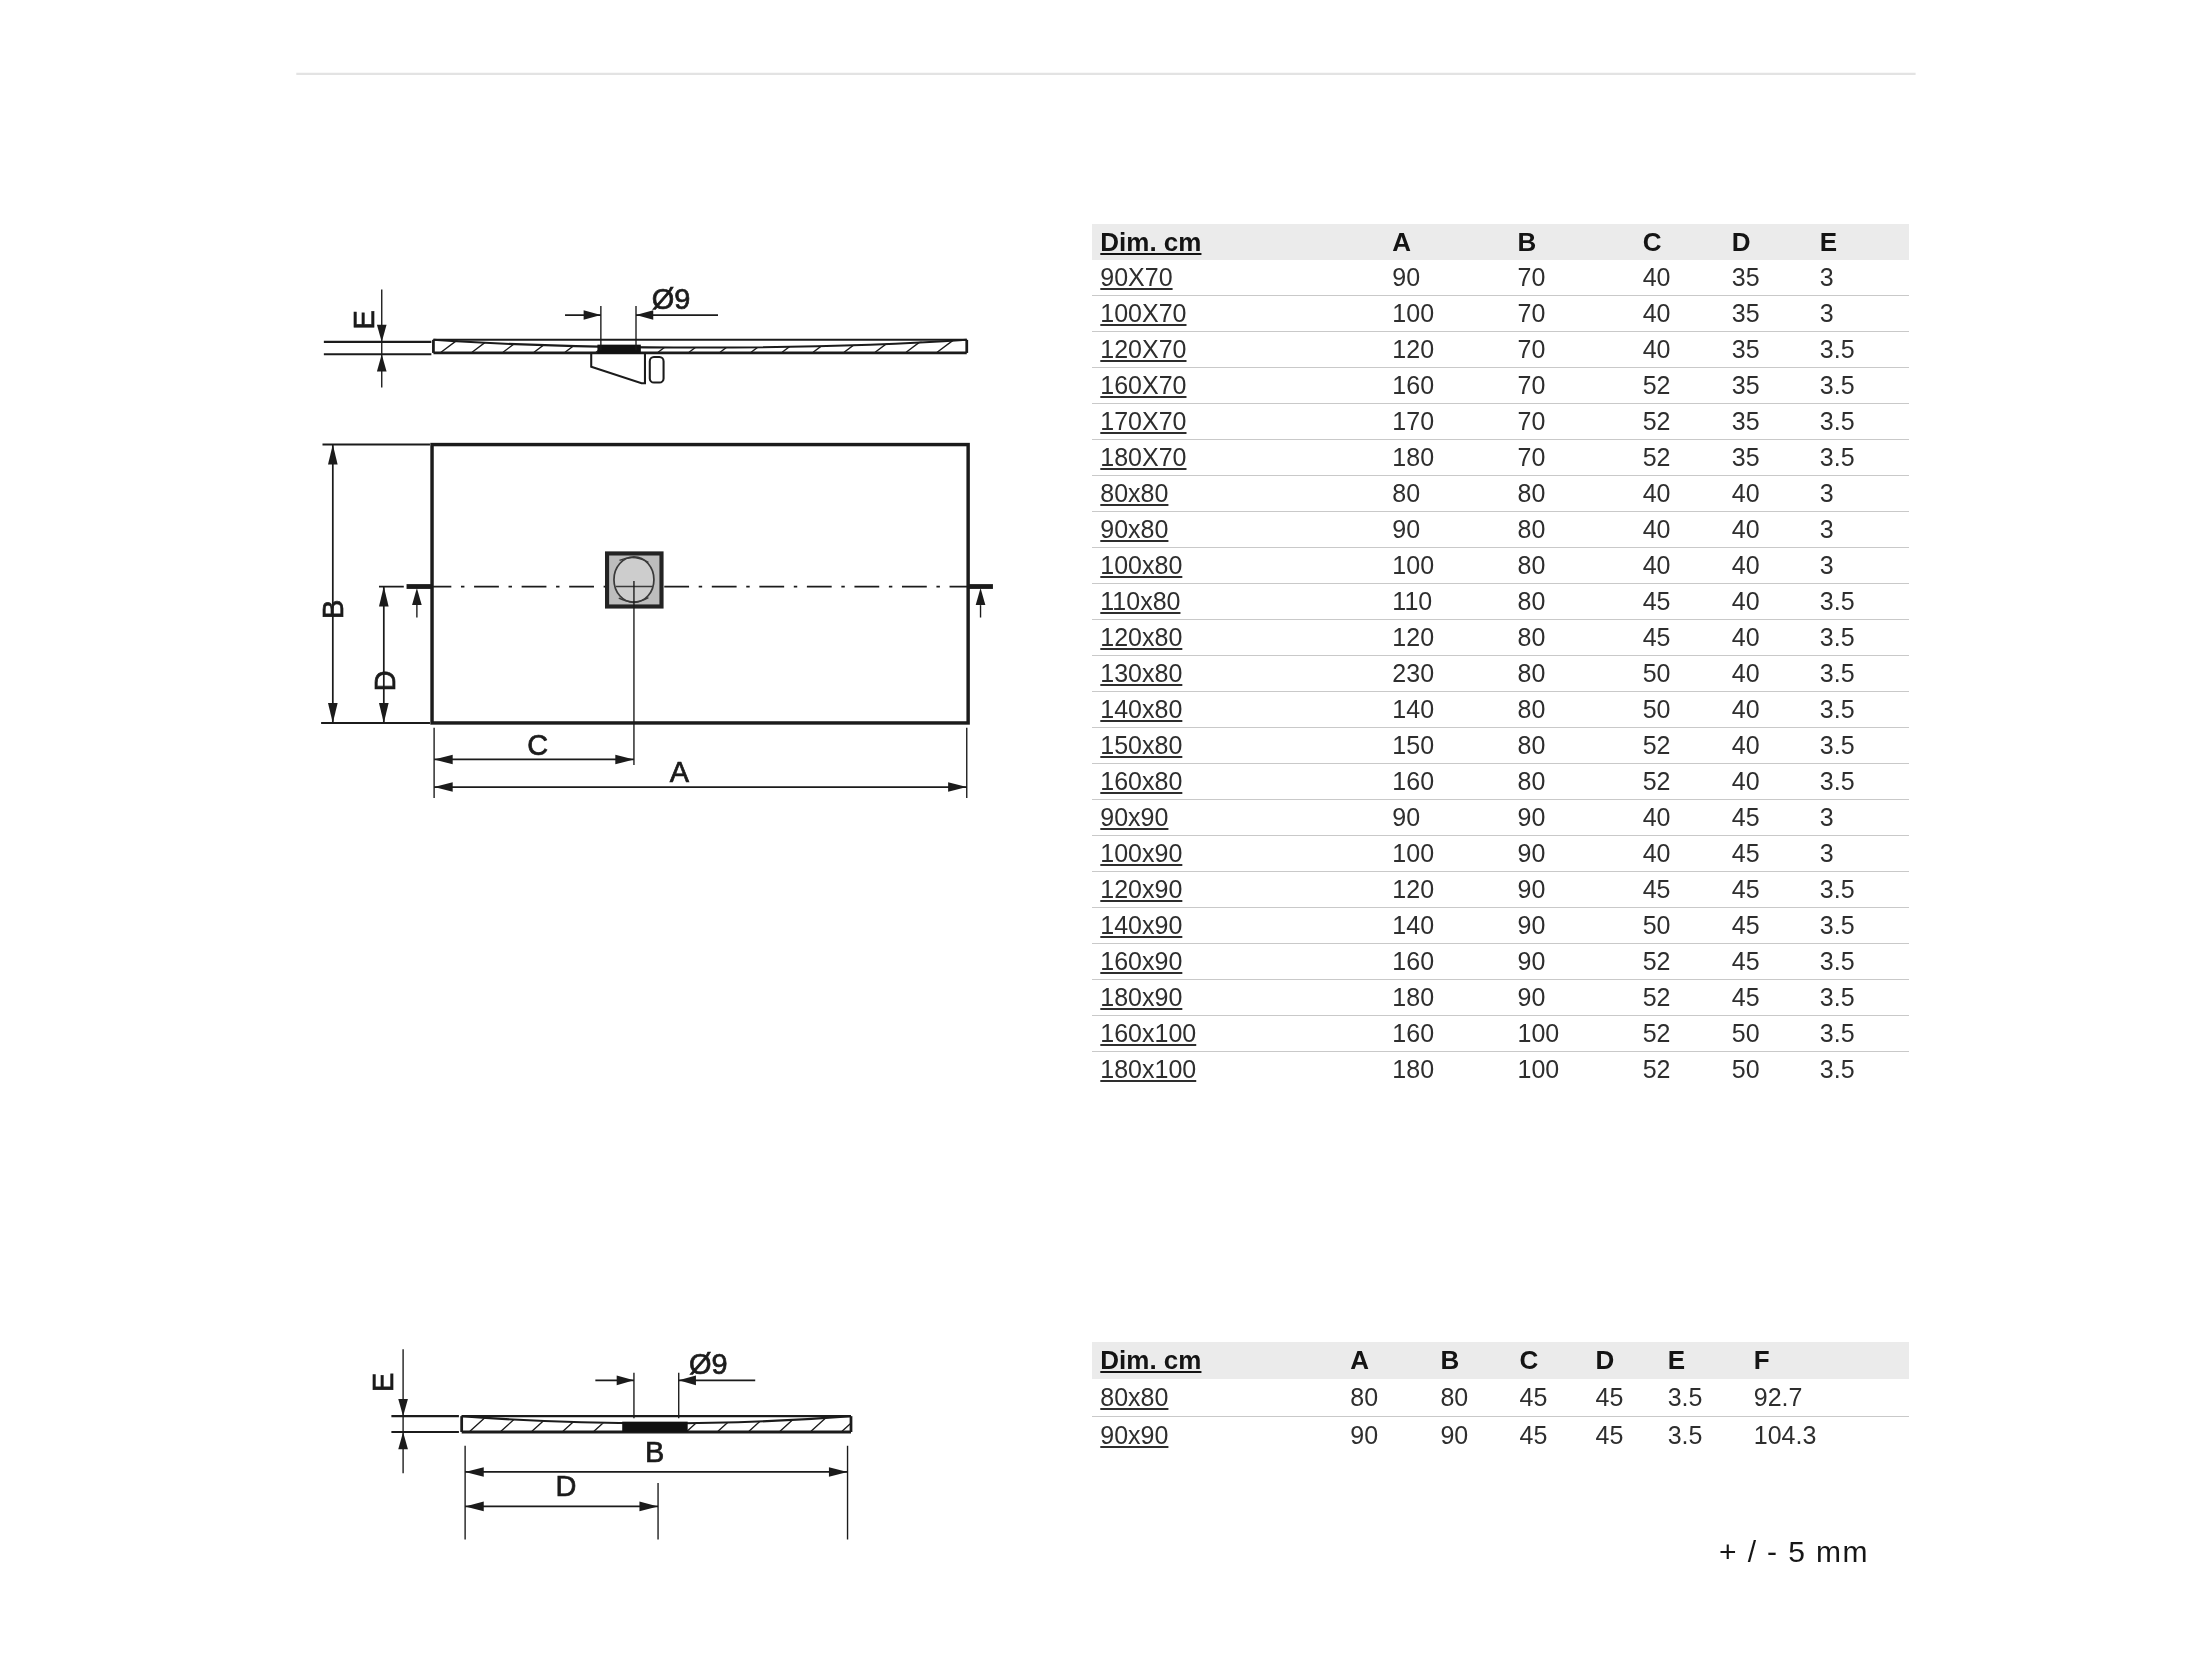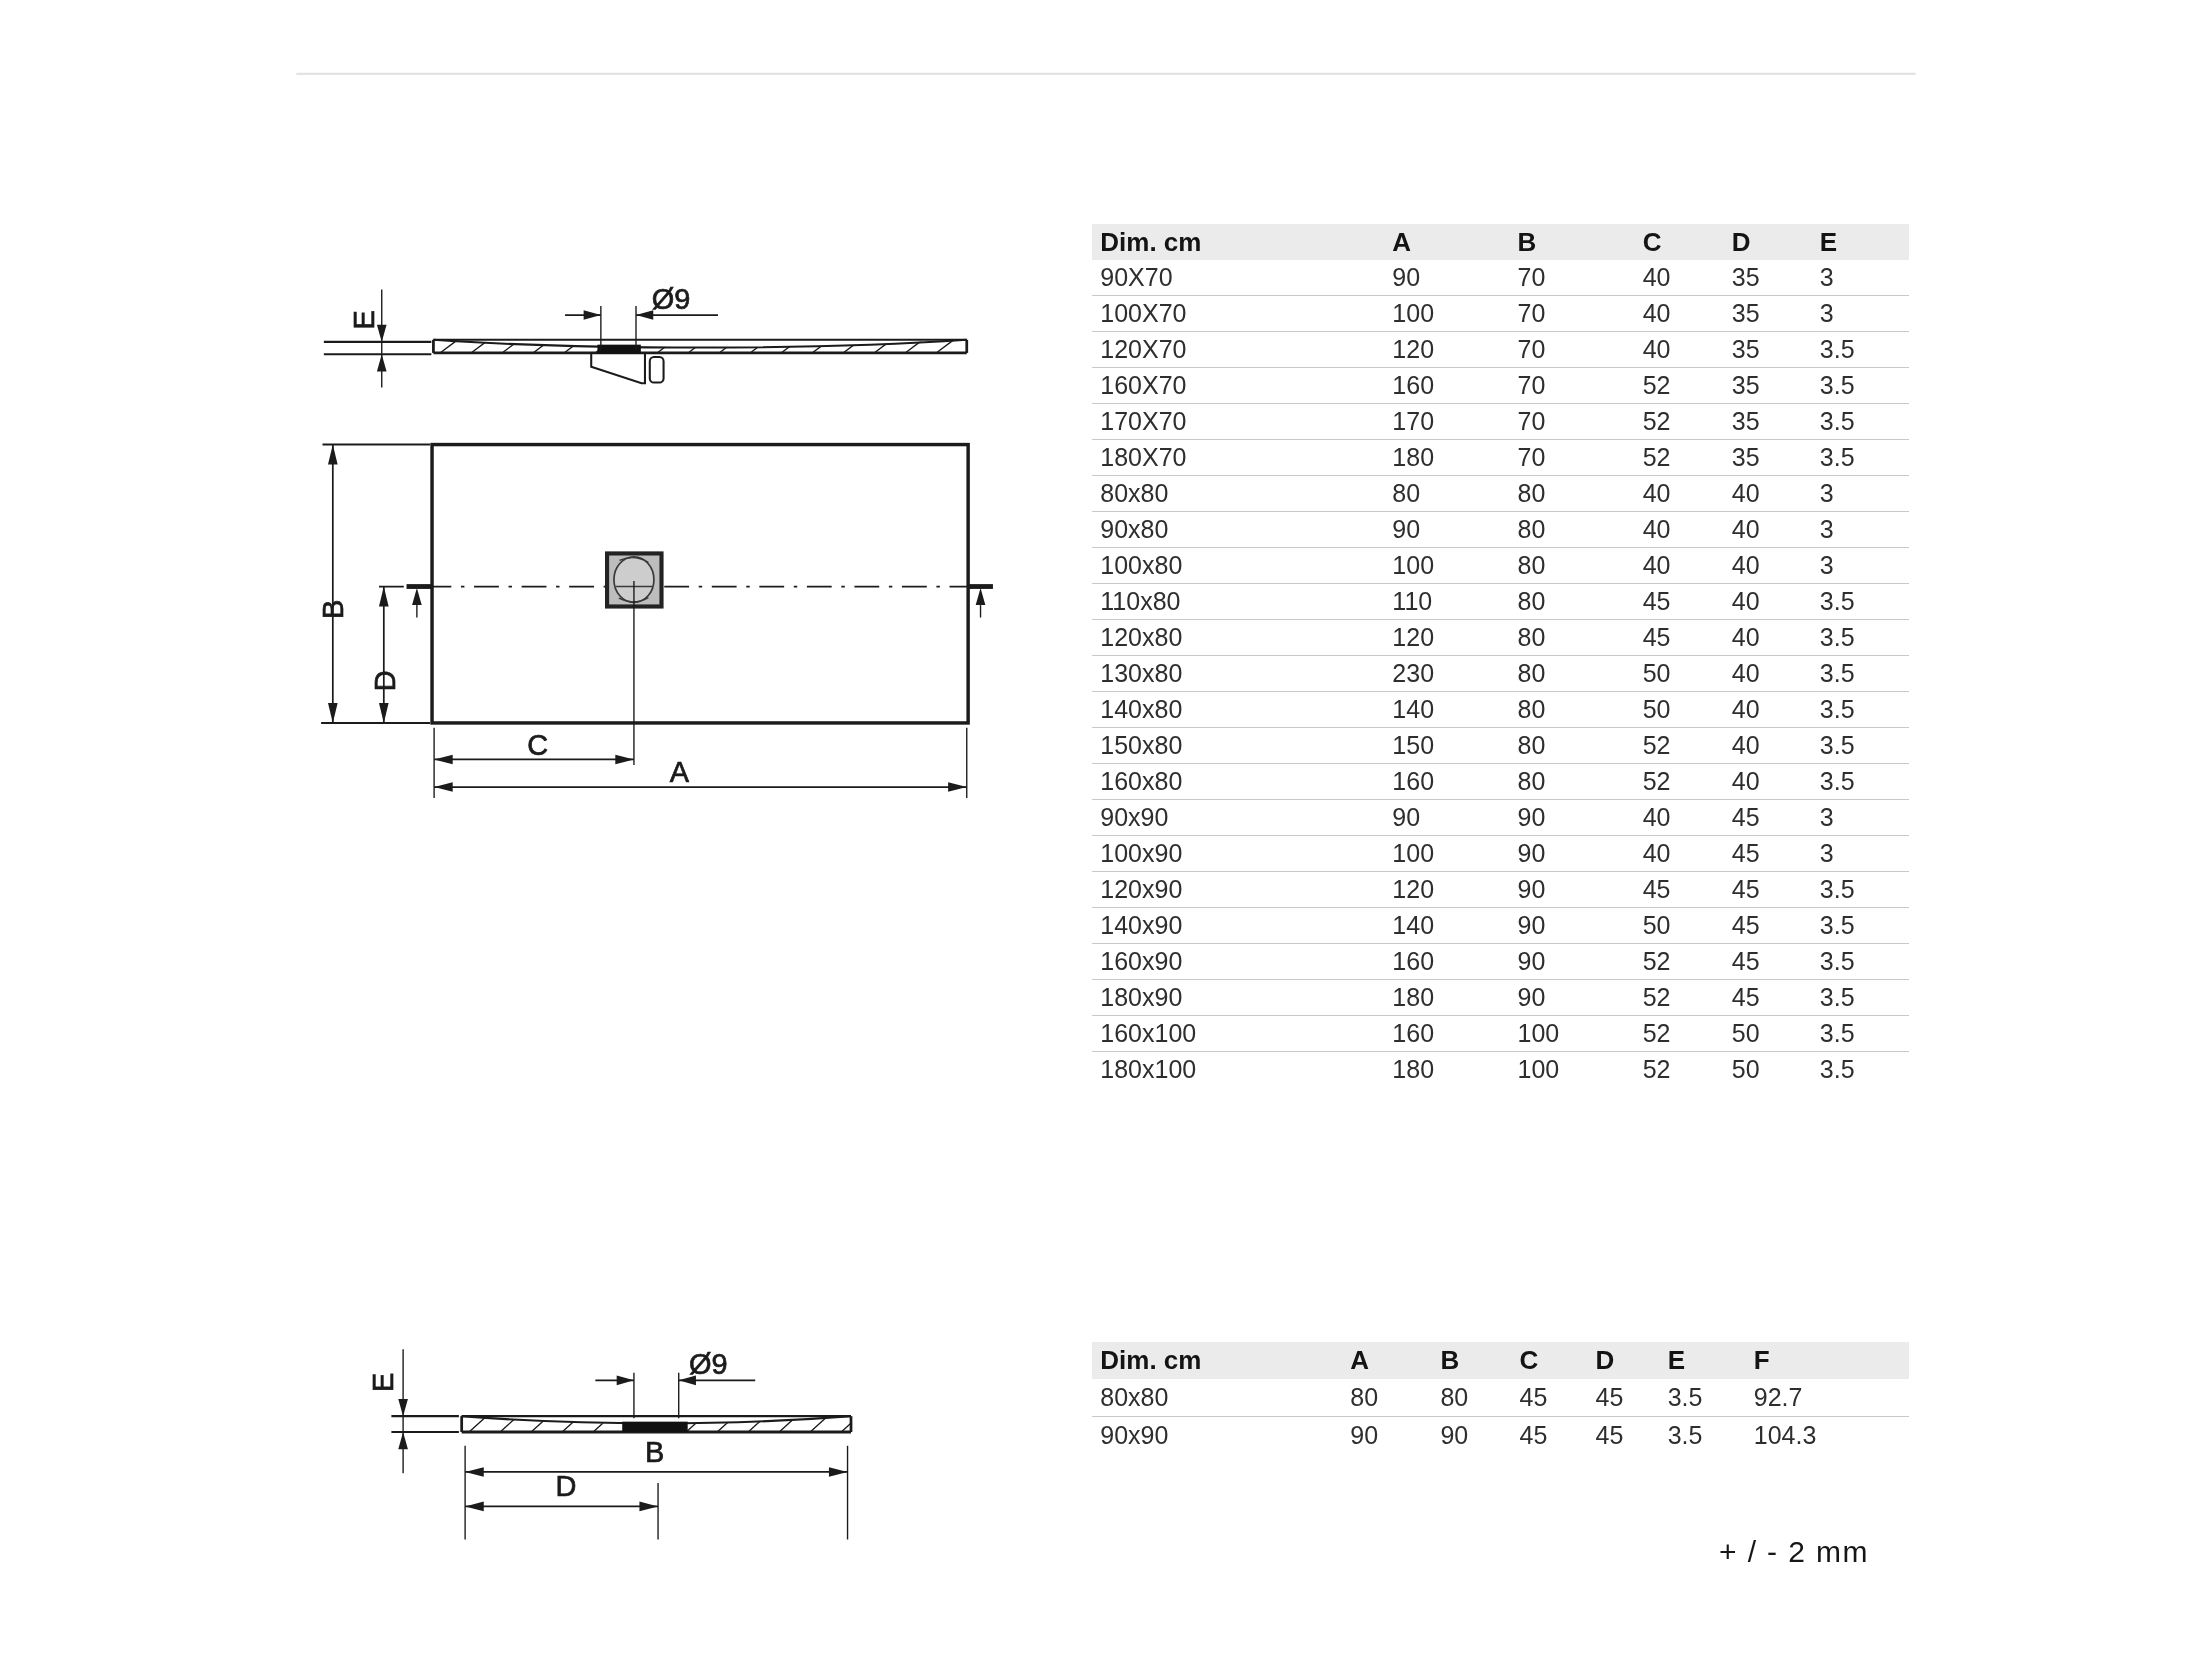--- a/index.html
+++ b/index.html
@@ -10,21 +10,21 @@
   .dimlabel{font-size:42px;}
   .tbl{position:absolute;border-collapse:collapse;table-layout:fixed;}
   #table1{left:1092px;top:224px;width:817px;}
   #table2{left:1092px;top:1342px;width:817px;}
   .tbl th{background:#ebebeb;font-weight:bold;font-size:26px;color:#141414;
           text-align:left;vertical-align:middle;height:36px;padding:0;}
   #table2 th{height:37px;}
   .tbl td{font-size:25px;color:#2e2e2e;text-align:left;vertical-align:middle;
           height:35px;padding:0;}
   #table2 td{height:37px;}
-  .tbl th:first-child,.tbl td:first-child{padding-left:8.3px;}
+  .tbl th:first-child,.tbl td:first-child{padding-left:8.3px;text-decoration:underline;}
   .tbl tbody tr:not(:last-child) td{border-bottom:1.4px solid #c9c9c9;}
   .footer-note{position:absolute;left:1719px;top:1535px;font-size:30px;
                color:#161616;letter-spacing:1.4px;}
 </style>
 </head>
 <body>
 
 <div class="page">
 
   <svg class="drawings" viewBox="0 0 3200 2400">
@@ -432,16 +432,16 @@
           <td>90</td>
           <td>90</td>
           <td>45</td>
           <td>45</td>
           <td>3.5</td>
           <td>104.3</td>
         </tr>
       </tbody>
   </table>
 
-  <div class="footer-note">+ / -  2 mm</div>
+  <div class="footer-note">+ / -  5 mm</div>
 
 </div>
 
 
 </body></html>

